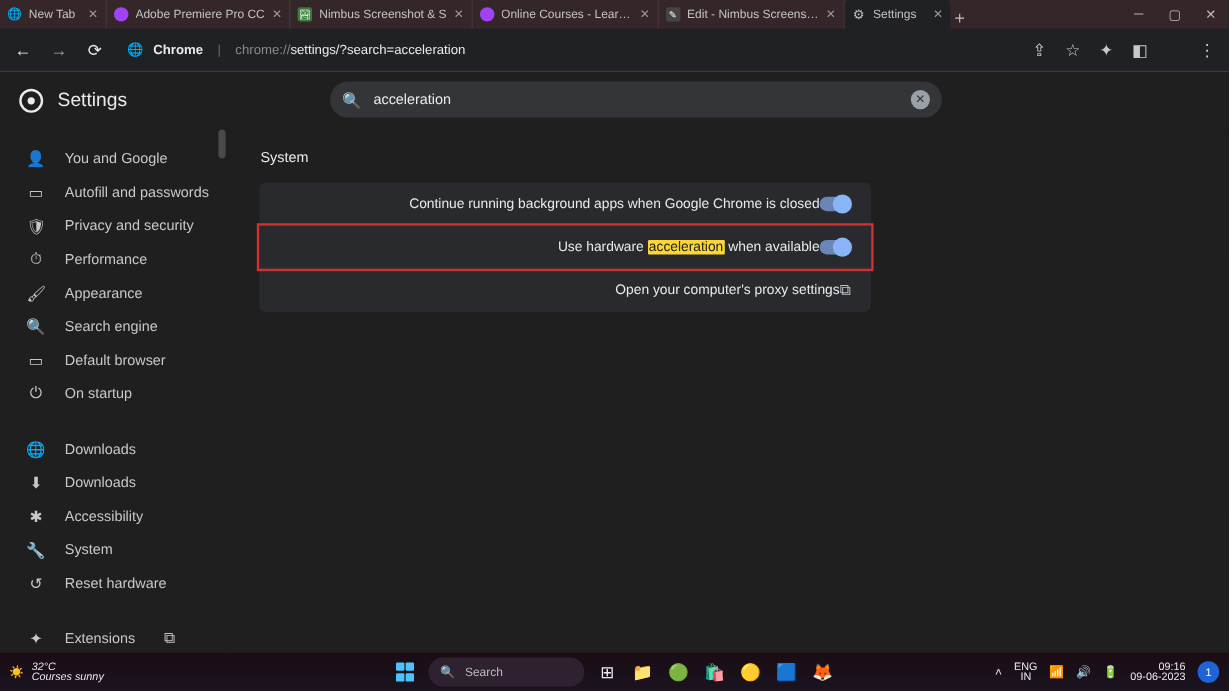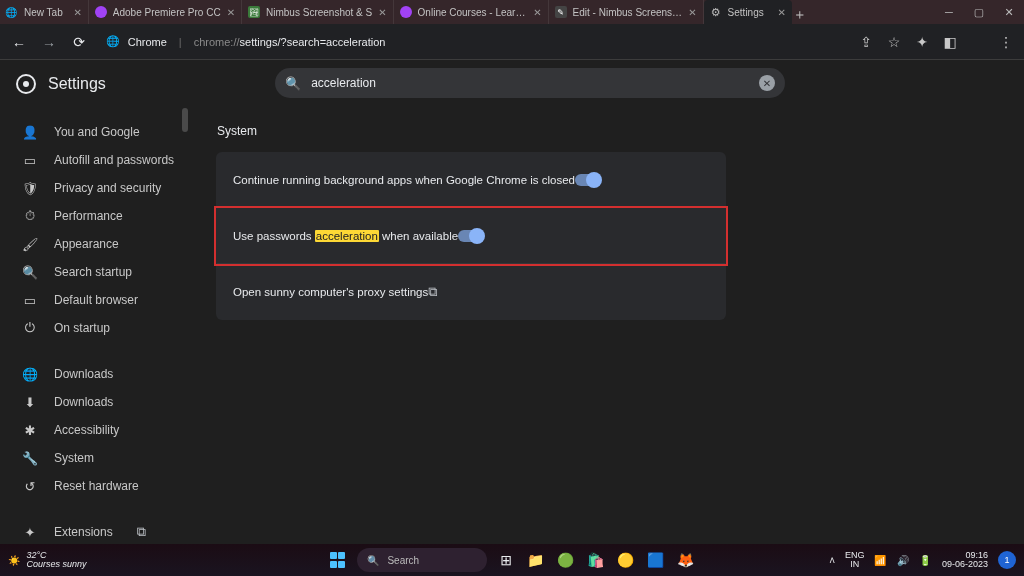--- a/index.html
+++ b/index.html
@@ -21,21 +21,21 @@
     .newtab { width: 28px; display: flex; justify-content: center; align-items: center; font-size: 14px; color: #c3c3c3; }
     .window-controls { display: flex; }
     .winbtn { width: 30px; height: 24px; display: flex; align-items: center; justify-content: center; color: #bbb; font-size: 11px; }
 
     
     .addressbar { height: 36px; background: #202124; display: flex; align-items: center; padding: 0 8px; gap: 8px; border-bottom: 1px solid #3c3c3c; }
     .navbtn { width: 22px; text-align: center; color: #9aa0a6; font-size: 14px; }
     .navbtn.enabled { color: #e8eaed; }
     .omnibox { flex: 1; height: 24px; display: flex; align-items: center; gap: 8px; padding: 0 8px; color: #bbb; font-size: 11px; }
     .omnibox .lock { font-size: 11px; }
-    .omnibox .host { color: #e8eaed; }
+    .omnibox .host { color: #e8eaed; font-weight: bold; }
     .omnibox .path { color: #8a8a8a; }
     .omnibox .q { color: #e8eaed; }
     .omnibox .sep { color: #6b6b6b; margin: 0 4px; }
     .action { width: 20px; text-align: center; color: #c8c8c8; font-size: 14px; }
 
     
     .settings-shell { display: flex; height: calc(576px - 24px - 36px - 32px); background: #1f1f1f; }
     .settings-header { position: relative; height: 48px; display: flex; align-items: center; background: #1f1f1f; }
     .settings-logo { width: 20px; height: 20px; border-radius: 50%; border: 2px solid #e8eaed; margin-left: 16px; position: relative; display:flex;align-items:center;justify-content:center; }
     .settings-logo::after { content: ""; width: 6px; height: 6px; border-radius: 50%; background: #e8eaed; }
@@ -48,21 +48,21 @@
     .sidebar { width: 188px; background: #1f1f1f; padding-top: 4px; position: relative; }
     .side-scroll { position: absolute; right: 0; top: 0; width: 6px; height: 24px; background: #4a4a4a; border-radius: 3px; }
     .side-group { padding: 6px 0; }
     .side-item { display: flex; align-items: center; height: 28px; padding-left: 22px; gap: 16px; font-size: 12px; color: #c8c8c8; }
     .side-item .icon { width: 16px; text-align: center; font-size: 13px; }
     .divider { height: 6px; }
 
     .content { flex: 1; background: #1f1f1f; padding: 16px 28px; }
     .section-title { font-size: 12px; color: #e8eaed; margin-bottom: 14px; margin-left: 1px; }
     .card { width: 510px; border-radius: 6px; overflow: visible; }
-    .row { background: #292a2d; display: flex; align-items: center; justify-content: flex-start; height: 56px; padding: 0 16px; border-bottom: 1px solid rgba(255,255,255,0.06); font-size: 11.5px; color: #e8eaed; border-left: 1px solid transparent; border-right: 1px solid transparent;}
+    .row { background: #292a2d; display: flex; align-items: center; justify-content: flex-end; height: 36px; padding: 0 16px; border-bottom: 1px solid rgba(255,255,255,0.06); font-size: 11.5px; color: #e8eaed; border-left: 1px solid transparent; border-right: 1px solid transparent;}
     .row:first-child { border-top-left-radius: 6px; border-top-right-radius: 6px; }
     .row:last-child { border-bottom: none; border-bottom-left-radius: 6px; border-bottom-right-radius: 6px; }
     .row.highlight { outline: 2px solid #d32f2f; outline-offset: 0; border-radius: 0; }
     .hl { background: #fdd835; color: #202124; padding: 0 1px; border-radius: 1px; }
     .toggle { width: 26px; height: 12px; border-radius: 6px; background: #8ab4f8aa; position: relative; }
     .toggle::after { content: ""; position: absolute; right: -1px; top: -2px; width: 16px; height: 16px; border-radius: 50%; background: #8ab4f8; }
     .ext-icon { font-size: 13px; color: #bdc1c6; }
 
     
     .taskbar { position: absolute; bottom: 0; left: 0; right: 0; height: 32px; background: linear-gradient(180deg, #1b0c14 0%, #1a1420 100%); display: flex; align-items: center; padding: 0 8px; color: #e8eaed; font-size: 10px; }
@@ -179,21 +179,21 @@
       <div class="side-item">
           <span class="icon">⏱</span>
           <span>Performance</span>
         </div>
       <div class="side-item">
           <span class="icon">🖌</span>
           <span>Appearance</span>
         </div>
       <div class="side-item">
           <span class="icon">🔍</span>
-          <span>Search startup</span>
+          <span>Search engine</span>
         </div>
       <div class="side-item">
           <span class="icon">▭</span>
           <span>Default browser</span>
         </div>
       <div class="side-item">
           <span class="icon">⏻</span>
           <span>On startup</span>
         </div>
     </div>
@@ -231,25 +231,25 @@
   </div>
 
   <div class="content">
     <div class="section-title">System</div>
     <div class="card">
       <div class="row">
         <span>Continue running background apps when Google Chrome is closed</span>
         <span class="toggle"></span>
       </div>
       <div class="row highlight">
-        <span><span>Use passwords </span><span class="hl">acceleration</span><span> when available</span></span>
+        <span><span>Use hardware </span><span class="hl">acceleration</span><span> when available</span></span>
         <span class="toggle"></span>
       </div>
       <div class="row">
-        <span>Open sunny computer's proxy settings</span>
+        <span>Open your computer's proxy settings</span>
         <span class="ext-icon">⧉</span>
       </div>
     </div>
   </div>
 </div>
 
 <div class="taskbar">
   <div class="weather">
     <span>☀️</span>
     <div class="txt">

